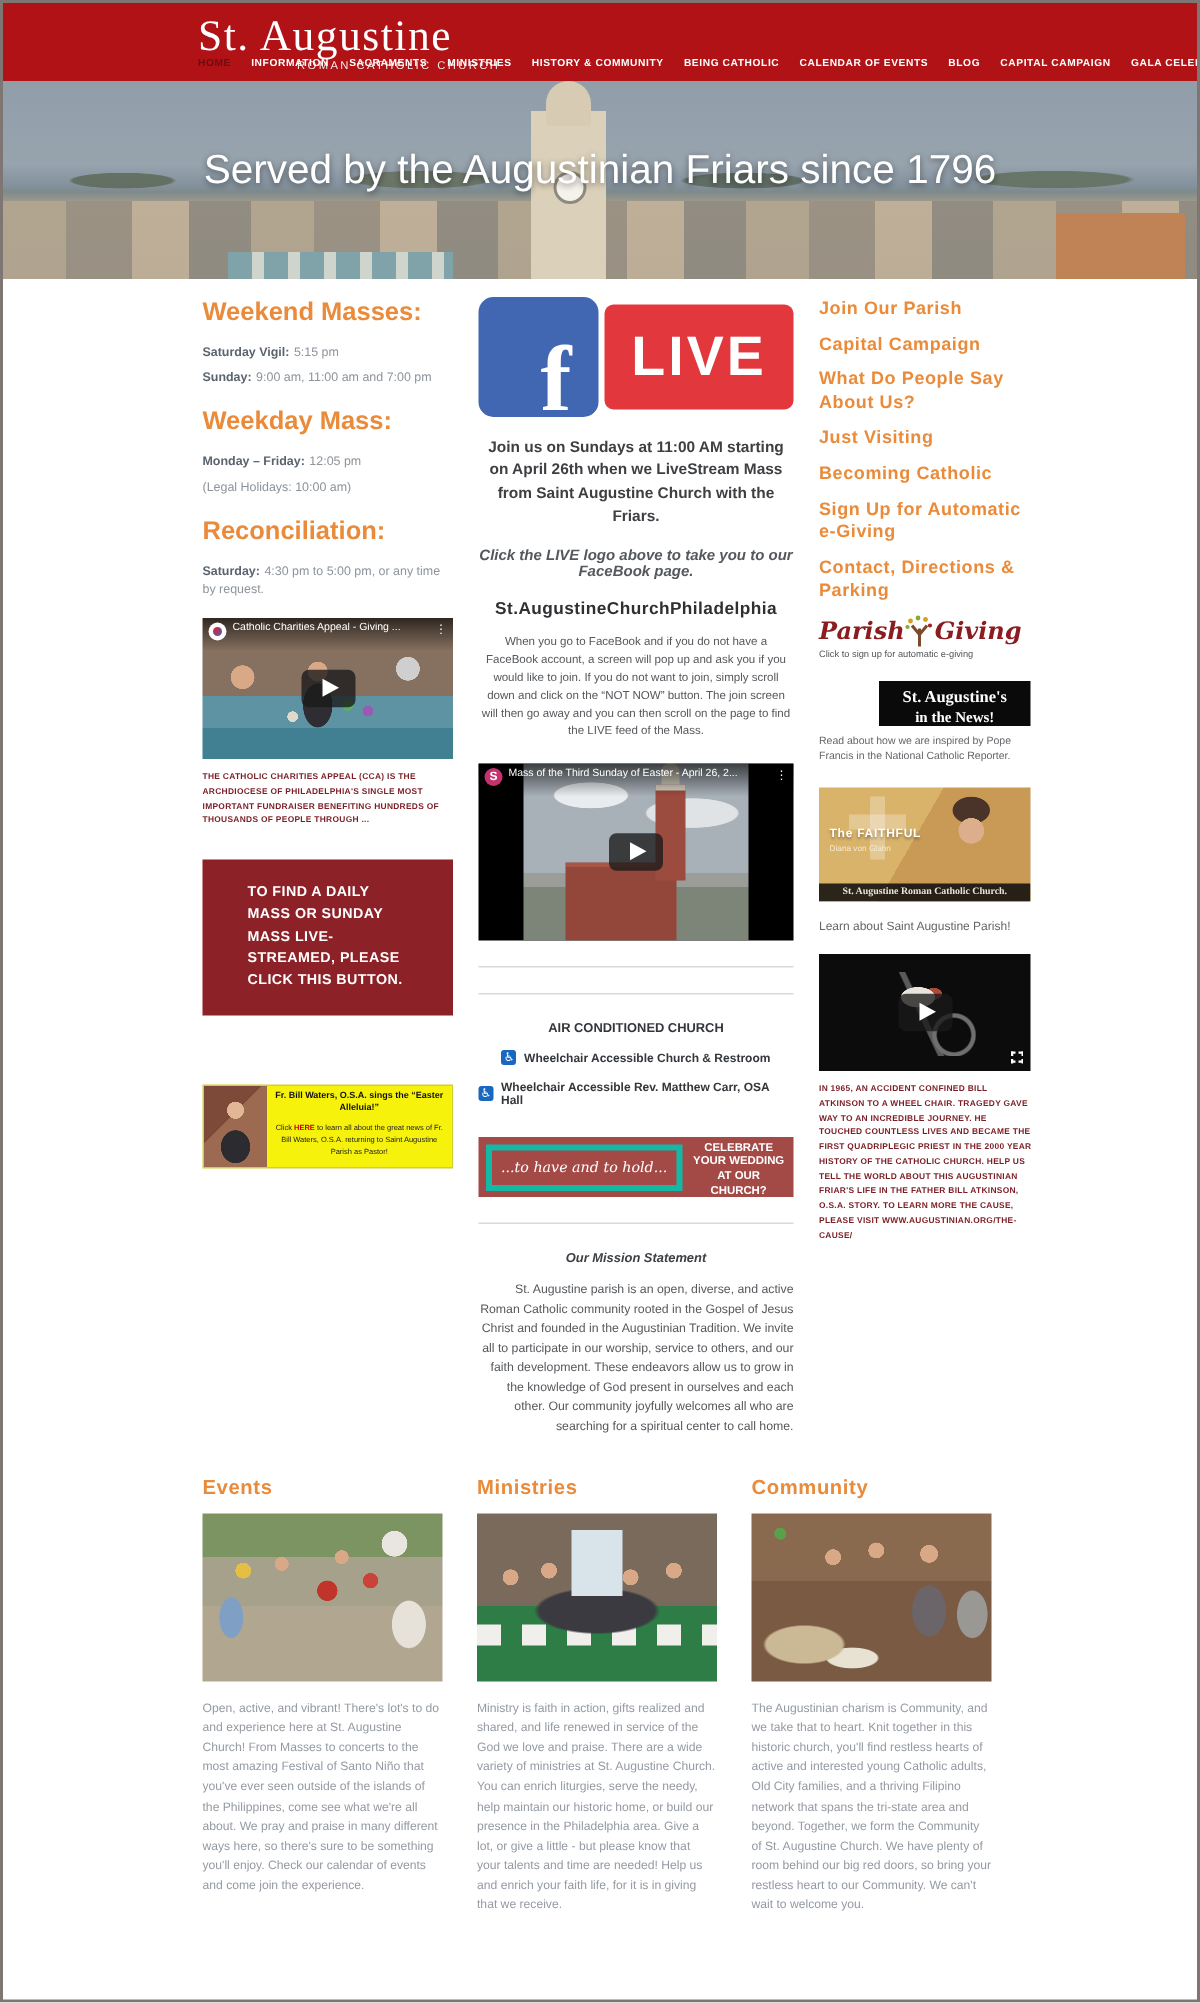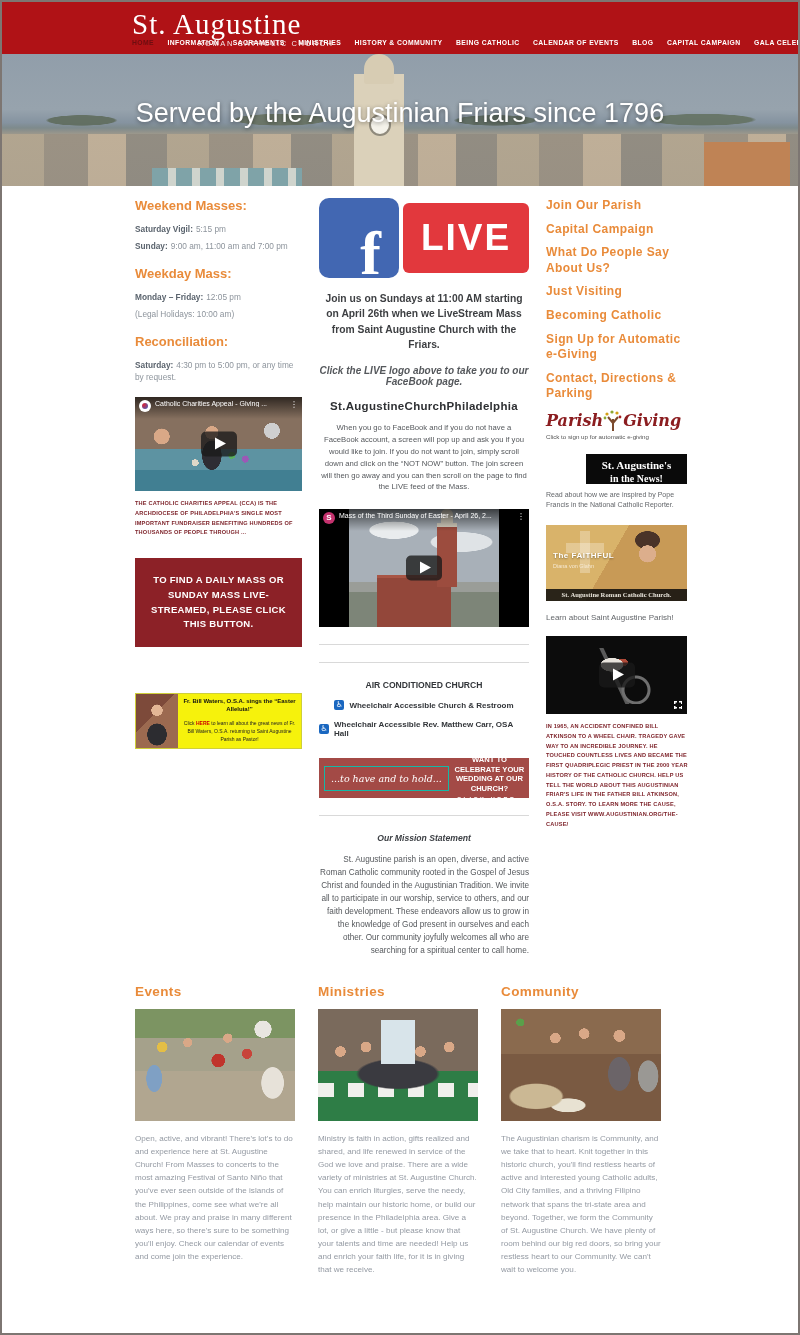--- a/index.html
+++ b/index.html
@@ -31,21 +31,21 @@
     background:repeating-linear-gradient(90deg,#7fa3a8 0 16px,#cfd4cd 16px 24px); }
   .hero-bldg-right { position:absolute; right:8px; bottom:0; width:86px; height:44px; background:#bf8355; box-shadow:-100px 6px 0 -4px #a8induced; }
   .hero-tower { position:absolute; left:352px; bottom:0; width:50px; height:112px; background:#dbd1ba; }
   .hero-tower:before { content:""; position:absolute; left:10px; top:-20px; width:30px; height:30px; background:#d7ccb3; border-radius:50% 50% 8% 8%; }
   .hero-tower:after { content:""; position:absolute; left:15px; top:40px; width:18px; height:18px; background:#f4f2ea; border:2px solid #8f8a7c; border-radius:50%; }
   .hero-title { position:absolute; left:0; right:0; top:44px; text-align:center; color:#ffffff; font-size:27px; font-weight:normal; text-shadow:0 1px 4px rgba(0,0,0,.45); }
 
   
   .main-grid { display:grid; grid-template-columns:167px 210px 142px; column-gap:17px; padding:12px 0 0 133px; align-items:start; }
 
-  h3.orange { color:#e98b3a; font-size:13px; font-weight:bold; margin:14px 0 10px; }
+  h3.orange { color:#e98b3a; font-size:17px; font-weight:bold; margin:14px 0 10px; }
   h3.orange:first-child { margin-top:0; }
   .mass-line { font-size:8.3px; color:#8d949c; margin-bottom:5px; line-height:1.45; }
   .mass-line b { color:#5b646e; margin-right:3px; }
 
   
   .vthumb { position:relative; overflow:hidden; cursor:pointer; }
   .vbar { position:absolute; left:0; right:0; top:0; height:22px; background:linear-gradient(180deg,rgba(0,0,0,.65),rgba(0,0,0,0)); display:flex; align-items:flex-start; padding:3px 4px; color:#fff; }
   .vtitle { font-size:7px; color:#fff; flex:1; white-space:nowrap; overflow:hidden; }
   .kebab { color:#fff; font-size:8px; line-height:10px; }
   .avatar { width:12px; height:12px; border-radius:50%; margin-right:4px; flex:none; text-align:center; font-size:8px; line-height:12px; color:#fff; font-weight:bold; }
@@ -65,21 +65,21 @@
                radial-gradient(circle 10px at 46% 38%, #d9a887 65%, transparent 67%),
                radial-gradient(circle 12px at 82% 36%, #cfcfcf 65%, transparent 67%),
                radial-gradient(ellipse 16px 24px at 46% 62%, #2e2d33 60%, transparent 62%),
                radial-gradient(circle 5px at 58% 62%, #58b060 70%, transparent 72%),
                radial-gradient(circle 5px at 66% 66%, #9b59b6 70%, transparent 72%),
                radial-gradient(circle 5px at 36% 70%, #e0d8c8 70%, transparent 72%),
                linear-gradient(180deg,#86705f 0 55%,#5d93a2 55% 78%,#417f92 78% 100%); }
   .small-caption { font-size:5.6px; font-weight:bold; color:#7a1d24; line-height:1.75; letter-spacing:.2px; margin-top:8px; text-transform:uppercase; }
 
   .livestream-btn { margin-top:20px; width:167px; background:#8c2127; color:#fff; border:none; cursor:pointer;
-    font-family:"Liberation Sans", sans-serif; font-size:9.5px; font-weight:bold; line-height:1.55; padding:15px 12px; text-align:center; letter-spacing:.3px; }
+    font-family:"Liberation Sans", sans-serif; font-size:9.5px; font-weight:bold; line-height:1.55; padding:15px 30px; text-align:left; letter-spacing:.3px; }
 
   .easter-banner { margin-top:46px; width:167px; height:56px; display:flex; cursor:pointer; border:1px solid #cfcf3a; }
   .easter-photo { width:42px; flex:none;
     background:radial-gradient(circle 8px at 50% 30%, #e3b695 70%, transparent 72%),
                radial-gradient(ellipse 16px 18px at 50% 75%, #2c2c30 60%, transparent 62%),
                linear-gradient(135deg,#7d4a3a 0 40%,#9c6a50 40% 100%); }
   .easter-text { flex:1; background:#f6f20c; padding:4px 4px; text-align:center; }
   .easter-title { font-size:6px; font-weight:bold; color:#111; line-height:1.3; }
   .easter-body { font-size:5px; color:#222; margin-top:5px; line-height:1.6; }
   .easter-body b { color:#c00; }
@@ -104,21 +104,21 @@
   .mass-tower { position:absolute; left:88px; bottom:40px; width:20px; height:64px; background:#9c4c3e; border-top:4px solid #d8d2c2; }
   .mass-tower:before { content:""; position:absolute; left:4px; top:-18px; width:12px; height:14px; background:#d6d0c0; border-radius:40% 40% 0 0; }
   .divider { border:none; border-top:1px solid #d9d9d9; margin:17px 0; }
   .bulletin-btn { display:block; margin:0 auto; width:140px; background:#7e1f28; color:#fff; border:none; cursor:pointer;
     font-family:"Liberation Sans", sans-serif; font-size:7.6px; font-weight:bold; letter-spacing:.5px; padding:11px 6px; text-align:center; }
   .ac-title { text-align:center; font-size:8.6px; font-weight:bold; color:#33363a; }
   .wheel-row { display:flex; align-items:center; justify-content:center; gap:5px; margin-top:10px; }
   .wheel-icon { width:10px; height:10px; background:#1a67c0; color:#fff; font-size:8px; line-height:10px; text-align:center; border-radius:2px; font-family:"DejaVu Sans", sans-serif; flex:none; }
   .wheel-text { font-size:8px; font-weight:bold; color:#33363a; }
   .wedding-banner { margin-top:20px; width:210px; height:40px; background:#a34a46; display:flex; align-items:center; cursor:pointer; }
-  .wedding-script { flex:none; border:1px solid #14b8a6; margin:4px 4px 4px 5px; padding:6px 6px; color:#fff;
+  .wedding-script { flex:none; border:4px solid #14b8a6; margin:4px 4px 4px 5px; padding:6px 6px; color:#fff;
     font-family:"DejaVu Serif", serif; font-style:italic; font-size:9.5px; white-space:nowrap; }
   .wedding-right { flex:1; text-align:center; color:#fff; padding-right:3px; }
   .wedding-q { font-size:7.6px; font-weight:bold; line-height:1.3; }
   .wedding-cta { font-size:5.6px; font-weight:bold; letter-spacing:2.5px; margin-top:2px; }
   .mission-heading { text-align:center; font-size:8.6px; font-weight:bold; font-style:italic; color:#3d4045; }
   .mission-text { margin-top:11px; font-size:8.2px; color:#55585c; line-height:1.58; text-align:right; }
 
   
   .side-link { display:block; color:#e98b3a; font-size:12px; font-weight:bold; line-height:1.3; letter-spacing:.4px; margin-bottom:8px; cursor:pointer; text-decoration:none; }
   .pg-logo { margin-top:6px; display:flex; align-items:center; cursor:pointer; }

